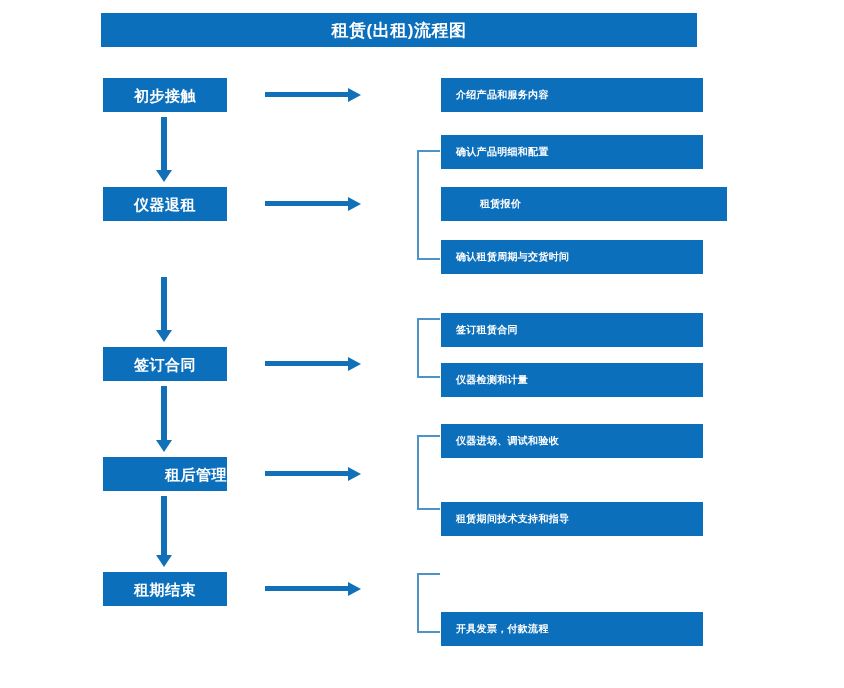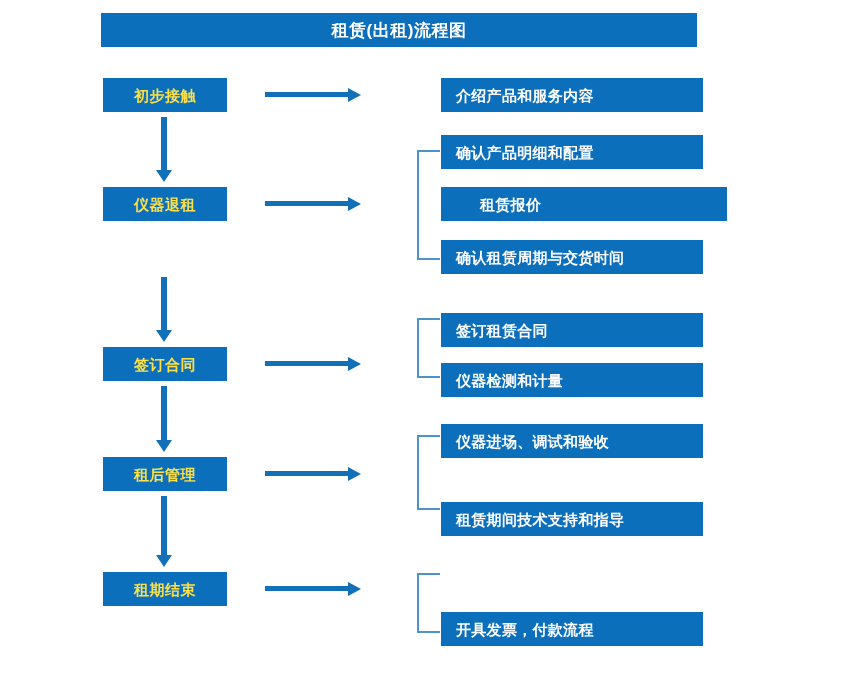--- a/index.html
+++ b/index.html
@@ -43,40 +43,40 @@
     position: absolute;
     left: 103px;
     width: 124px;
     height: 34px;
     background: #0C6FBC;
     display: flex;
     align-items: center;
     justify-content: center;
   }
   .stage-box .stage-text {
-    color: #fde047;
+    color: #ffffff;
     font-size: 15px;
     font-weight: bold;
     line-height: 1;
     letter-spacing: 0.5px;
   }
 
   
   .detail-box {
     position: absolute;
     left: 441px;
     width: 262px;
     height: 34px;
     background: #0C6FBC;
     display: flex;
     align-items: center;
   }
   .detail-box .detail-text {
     color: #ffffff;
-    font-size: 15px;
+    font-size: 10px;
     font-weight: bold;
     line-height: 1;
     padding-left: 15px;
     letter-spacing: 0.3px;
     white-space: nowrap;
   }
 
   
   .h-arrow {
     position: absolute;
@@ -149,21 +149,21 @@
 
   <div class="stage-box" style="top:78px;">
     <span class="stage-text">初步接触</span>
   </div>
   <div class="stage-box" style="top:187px;">
     <span class="stage-text">仪器退租</span>
   </div>
   <div class="stage-box" style="top:347px;">
     <span class="stage-text">签订合同</span>
   </div>
-  <div class="stage-box" style="top:457px;">
+  <div class="stage-box" style="top:457px;justify-content:flex-end;">
     <span class="stage-text">租后管理</span>
   </div>
   <div class="stage-box" style="top:572px;">
     <span class="stage-text">租期结束</span>
   </div>
 
   <div class="v-arrow" style="top:117px; height:65px;">
     <div class="shaft" style="height:53px;"></div>
     <div class="head"></div>
   </div>

